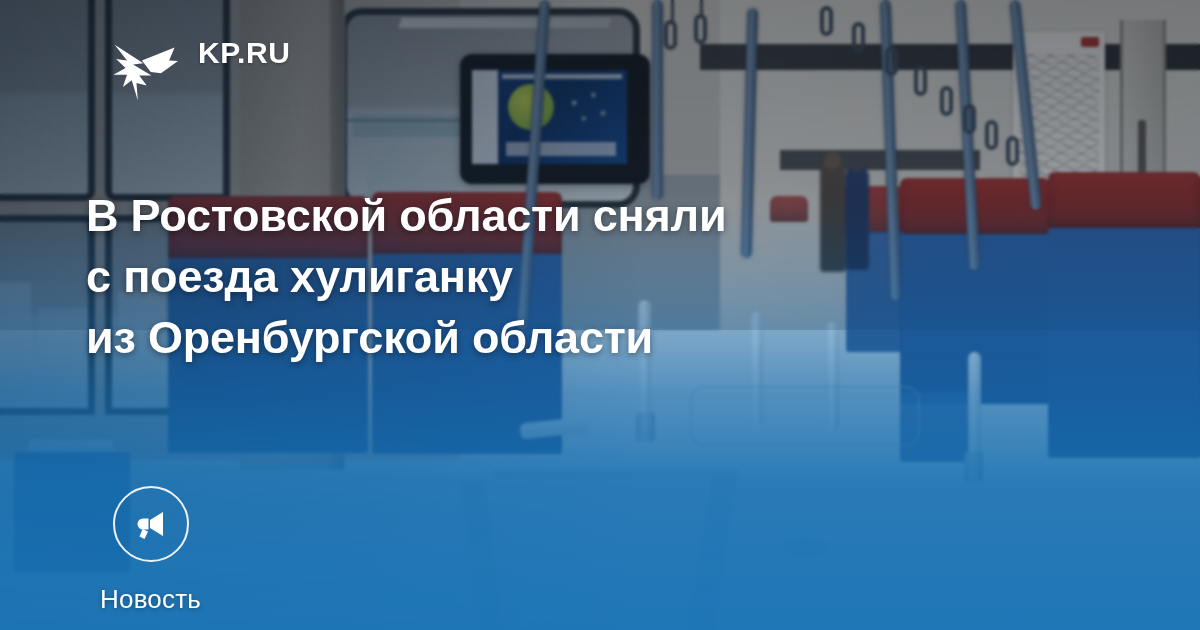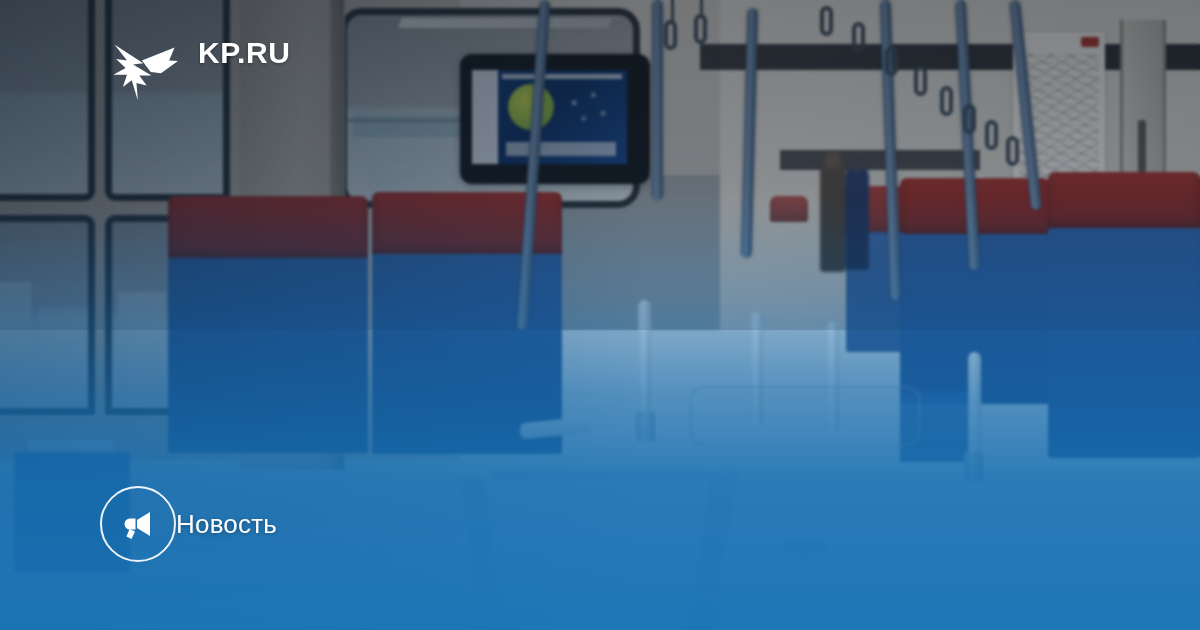--- a/index.html
+++ b/index.html
@@ -189,21 +189,21 @@
   }
 
   .headline{
     position:absolute;left:86px;top:185px;width:900px;
     color:#fff;font-size:45px;font-weight:700;line-height:1.36;
     letter-spacing:-.2px;
     text-shadow:0 2px 7px rgba(0,0,0,.42);
     white-space:pre-line;
   }
 
-  .badge{position:absolute;left:100px;top:486px;display:flex;align-items:center;}
+  .badge{position:absolute;left:100px;top:486px;display:flex;align-items:center;gap:22px;flex-direction:column;}
   .badge-circle{
     width:76px;height:76px;border-radius:50%;
     border:2px solid rgba(255,255,255,.92);
     display:flex;align-items:center;justify-content:center;
     flex:0 0 auto;
   }
   .badge-label{
     color:#fff;font-size:26px;font-weight:400;letter-spacing:.2px;
     text-shadow:0 1px 4px rgba(0,0,0,.35);
   }
@@ -338,20 +338,23 @@
   <div class="tint-blue"></div>
 
   <div class="logo-row">
     <svg class="logo-bird" viewBox="0 0 100 100" aria-hidden="true">
       <path fill="#ffffff" d="M4 10 L46 37 L31 39 L58 55 L40 55 L51 70 L36 66 L38 92 L29 62 L16 72 L22 54 L2 54 L20 44 L6 31 L22 33 Z
                M44 33 L92 14 L84 33 L97 34 L72 52 L57 50 Z"></path>
     </svg>
     <div class="logo-text">KP.RU</div>
   </div>
 
+  <div class="headline">В Ростовской области сняли
+с поезда хулиганку
+из Оренбургской области</div>
 
   <div class="badge">
     <div class="badge-circle">
       <svg width="40" height="40" viewBox="0 0 40 40" aria-hidden="true">
         <path fill="#ffffff" d="M32 8 L32 32 L19 24 L19 16 Z"></path>
         <path fill="#ffffff" d="M17.5 14.5 L17.5 25.5 L12 25.5 A5.5 5.5 0 0 1 12 14.5 Z"></path>
         <path fill="#ffffff" d="M11.5 25 L17 27.5 L13.5 35 L8.5 32.5 Z"></path>
       </svg>
     </div>
     <div class="badge-label">Новость</div>

